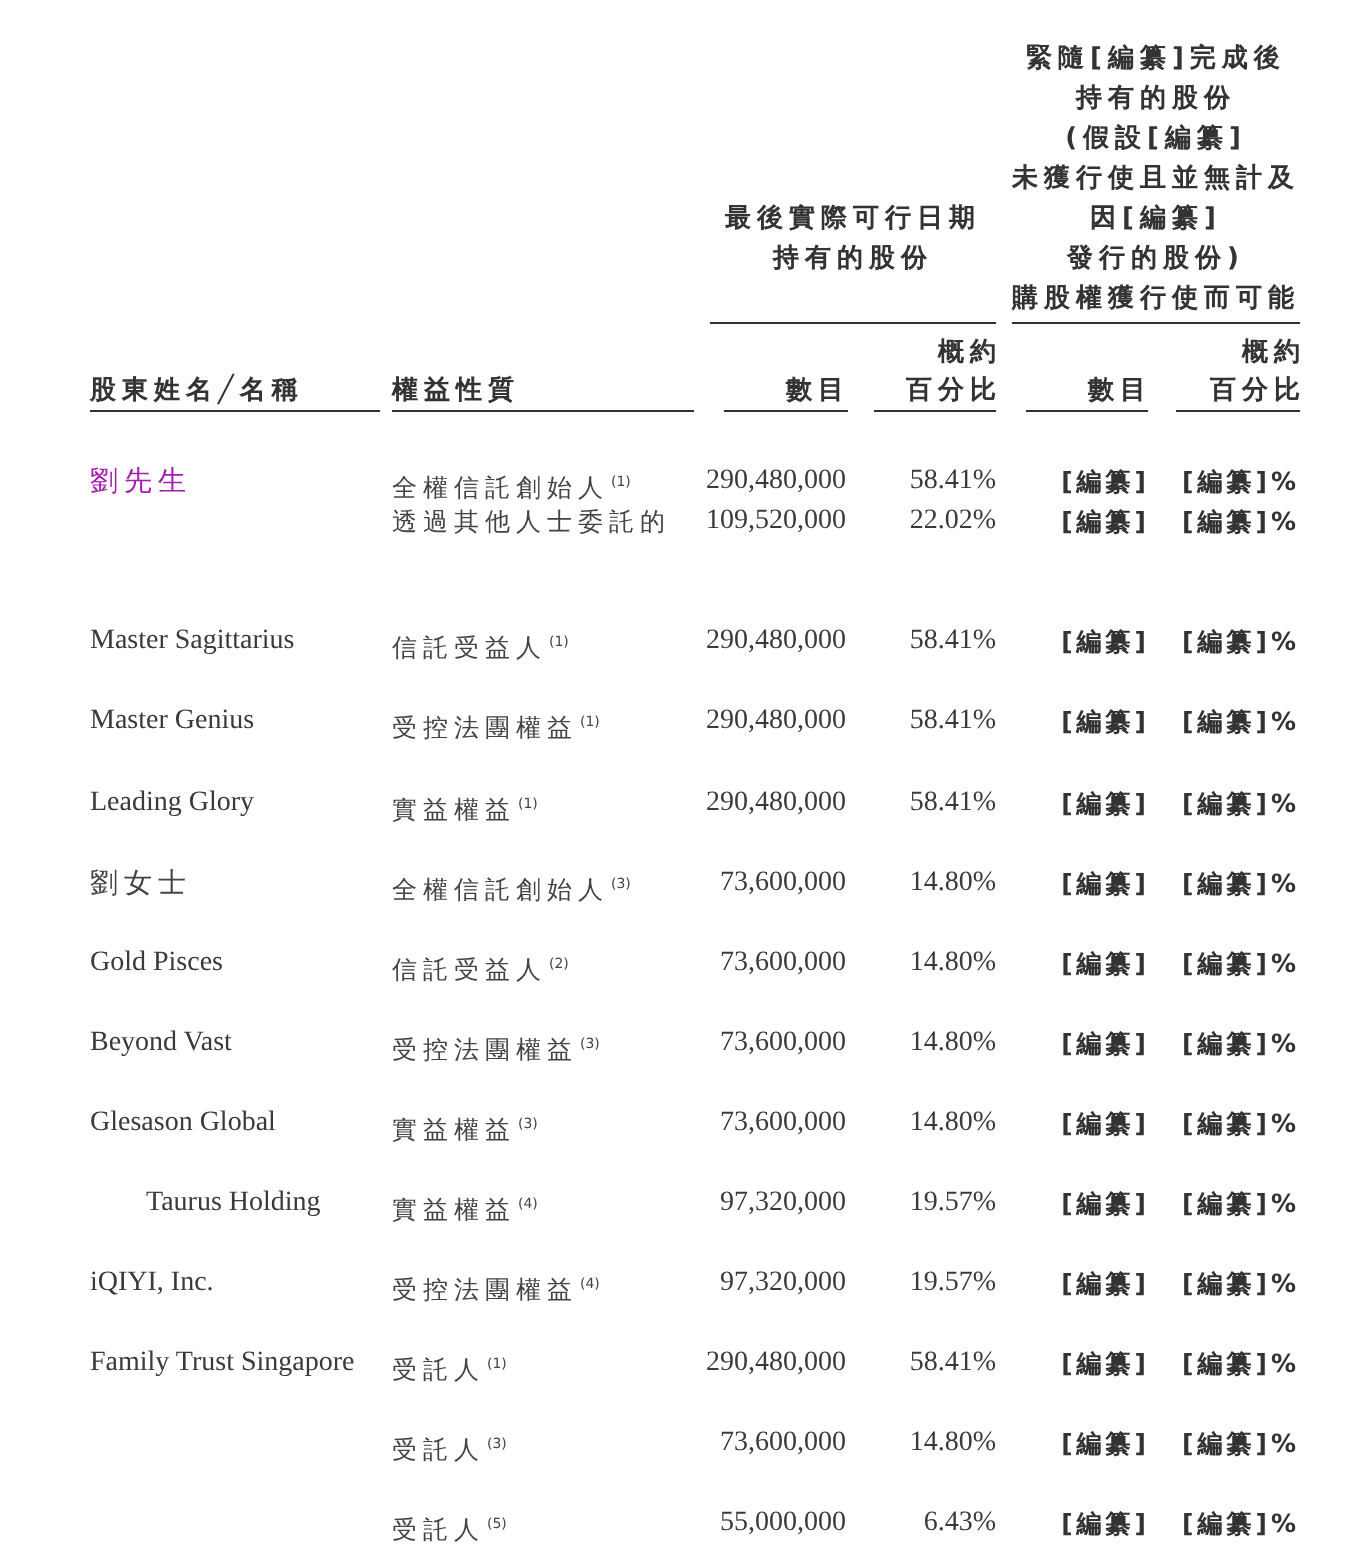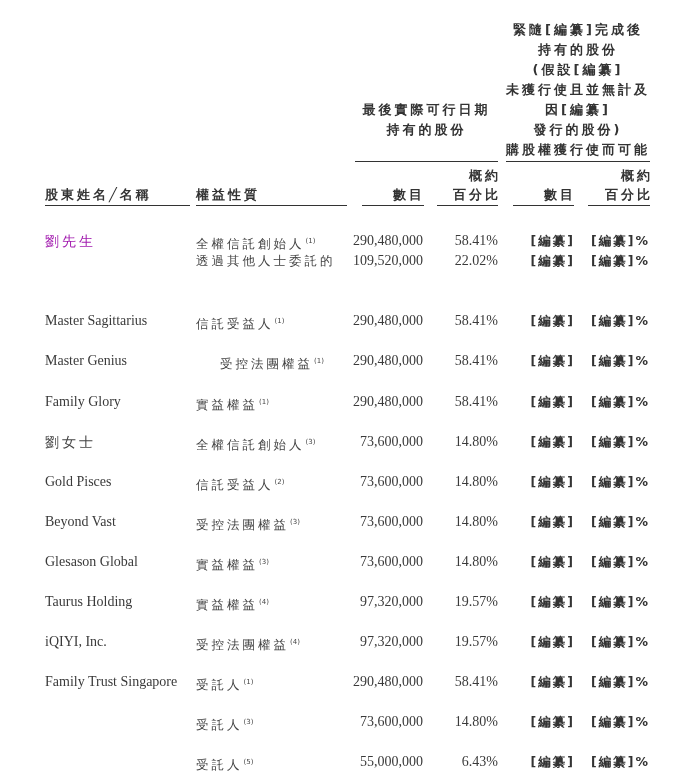--- a/index.html
+++ b/index.html
@@ -93,29 +93,29 @@
   <div class="cell name" style="top:311px;">Master Sagittarius</div>
   <div class="cell nature" style="top:311px;"><span>信託受益人</span><sup class="fn">(1)</sup></div>
   <div class="cell num1" style="top:311px;">290,480,000</div>
   <div class="cell pct1" style="top:311px;">58.41%</div>
   <div class="cell num2 redact" style="top:311px;">[編纂]</div>
   <div class="cell pct2 redact" style="top:311px;">[編纂]%</div>
 </div>
 
 <div>
   <div class="cell name" style="top:351px;">Master Genius</div>
-  <div class="cell nature" style="top:351px;margin-left:24px;"><span>受控法團權益</span><sup class="fn">(1)</sup></div>
+  <div class="cell nature" style="top:351px;"><span>受控法團權益</span><sup class="fn">(1)</sup></div>
   <div class="cell num1" style="top:351px;">290,480,000</div>
   <div class="cell pct1" style="top:351px;">58.41%</div>
   <div class="cell num2 redact" style="top:351px;">[編纂]</div>
   <div class="cell pct2 redact" style="top:351px;">[編纂]%</div>
 </div>
 
 <div>
-  <div class="cell name" style="top:392px;">Family Glory</div>
+  <div class="cell name" style="top:392px;">Leading Glory</div>
   <div class="cell nature" style="top:392px;"><span>實益權益</span><sup class="fn">(1)</sup></div>
   <div class="cell num1" style="top:392px;">290,480,000</div>
   <div class="cell pct1" style="top:392px;">58.41%</div>
   <div class="cell num2 redact" style="top:392px;">[編纂]</div>
   <div class="cell pct2 redact" style="top:392px;">[編纂]%</div>
 </div>
 
 <div>
   <div class="cell name hdr-cjk" style="top:432px; font-weight:normal; color:#444;">劉女士</div>
   <div class="cell nature" style="top:432px;"><span>全權信託創始人</span><sup class="fn">(3)</sup></div>
@@ -146,21 +146,21 @@
 <div>
   <div class="cell name" style="top:552px;">Glesason Global</div>
   <div class="cell nature" style="top:552px;"><span>實益權益</span><sup class="fn">(3)</sup></div>
   <div class="cell num1" style="top:552px;">73,600,000</div>
   <div class="cell pct1" style="top:552px;">14.80%</div>
   <div class="cell num2 redact" style="top:552px;">[編纂]</div>
   <div class="cell pct2 redact" style="top:552px;">[編纂]%</div>
 </div>
 
 <div>
-  <div class="cell name" style="top:592px;">Taurus Holding</div>
+  <div class="cell name" style="top:592px;margin-left:28px;">Taurus Holding</div>
   <div class="cell nature" style="top:592px;"><span>實益權益</span><sup class="fn">(4)</sup></div>
   <div class="cell num1" style="top:592px;">97,320,000</div>
   <div class="cell pct1" style="top:592px;">19.57%</div>
   <div class="cell num2 redact" style="top:592px;">[編纂]</div>
   <div class="cell pct2 redact" style="top:592px;">[編纂]%</div>
 </div>
 
 <div>
   <div class="cell name" style="top:632px;">iQIYI, Inc.</div>
   <div class="cell nature" style="top:632px;"><span>受控法團權益</span><sup class="fn">(4)</sup></div>

